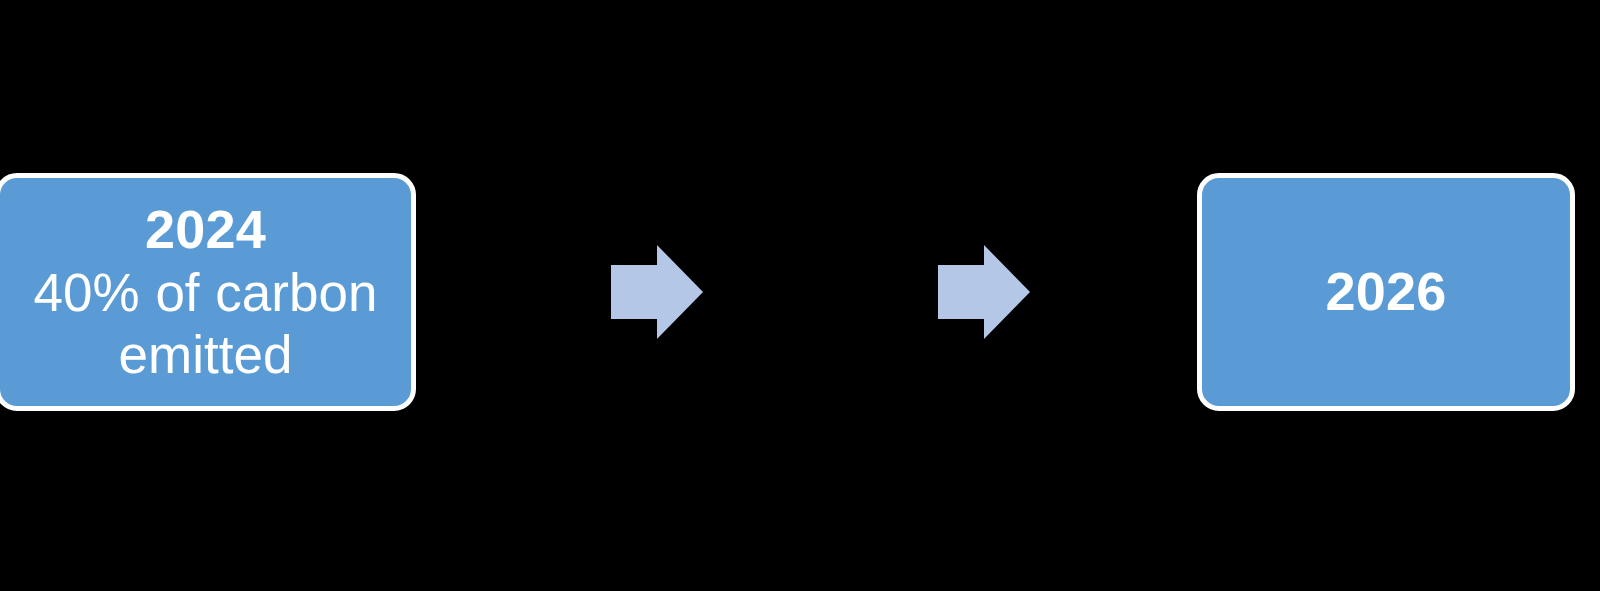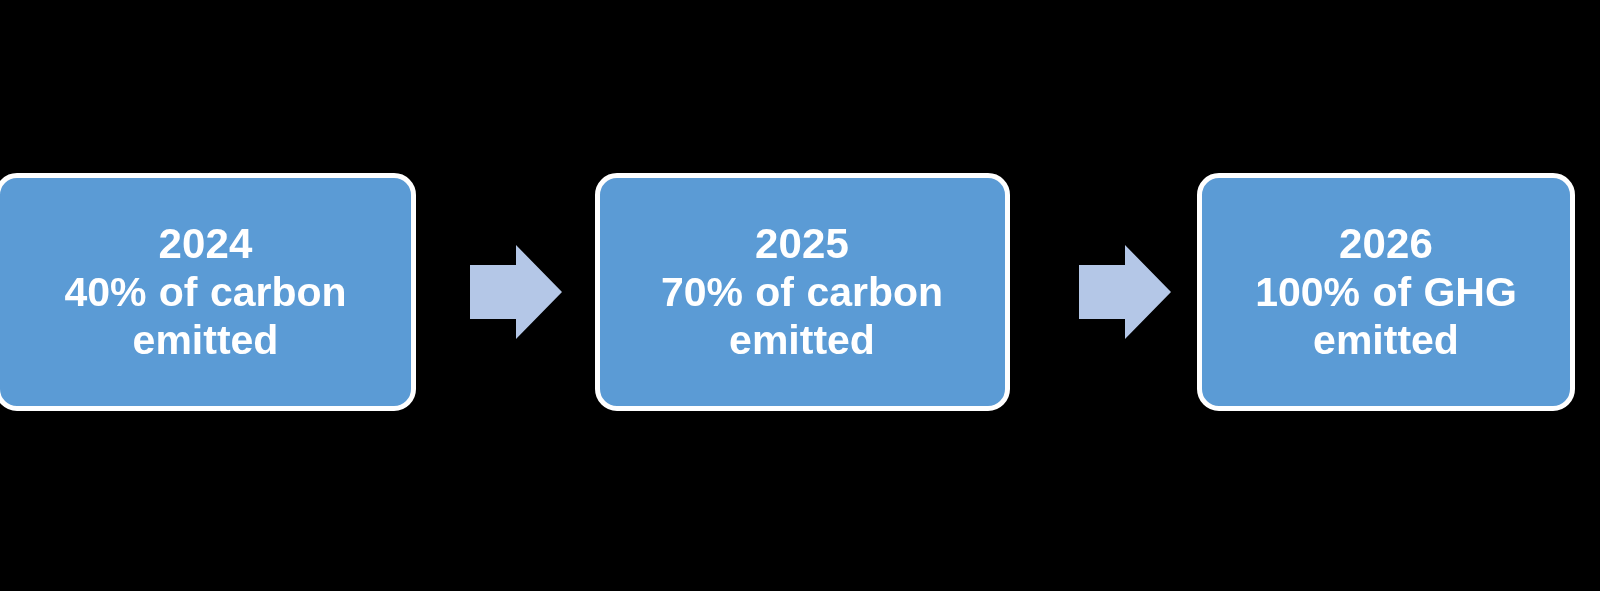--- a/index.html
+++ b/index.html
@@ -39,28 +39,28 @@
     border-radius: 22px;
     display: flex;
     flex-direction: column;
     align-items: center;
     justify-content: center;
     text-align: center;
     color: #FFFFFF;
     flex: 0 0 auto;
   }
   .node-year {
-    font-size: 42px;
+    font-size: 54px;
     font-weight: bold;
     line-height: 1.18;
     letter-spacing: 0.2px;
   }
   .node-desc {
-    font-size: 41px;
-    font-weight: bold;
+    font-size: 53px;
+    font-weight: normal;
     line-height: 1.17;
     max-width: 360px;
     word-spacing: 1px;
   }
   .connector {
     flex: 0 0 auto;
     width: 92px;
     height: 94px;
     display: block;
   }
@@ -87,30 +87,25 @@
       <div class="node-year">2024</div>
       <div class="node-desc">40% of carbon emitted</div>
     </div>
 
     <div class="connector conn-1">
       <svg viewBox="0 0 92 94" xmlns="http://www.w3.org/2000/svg" aria-hidden="true">
         <polygon points="0,20 46,20 46,0 92,47 46,94 46,74 0,74" fill="#B4C7E7"></polygon>
       </svg>
     </div>
 
-    <div class="node node-2">
-      <div class="node-year">2025</div>
-      <div class="node-desc">70% of carbon emitted</div>
-    </div>
 
     <div class="connector conn-2">
       <svg viewBox="0 0 92 94" xmlns="http://www.w3.org/2000/svg" aria-hidden="true">
         <polygon points="0,20 46,20 46,0 92,47 46,94 46,74 0,74" fill="#B4C7E7"></polygon>
       </svg>
     </div>
 
     <div class="node node-3">
       <div class="node-year">2026</div>
-      <div class="node-desc">100% of GHG emitted</div>
     </div>
 
   </div>
 </div>
 
 </body></html>

